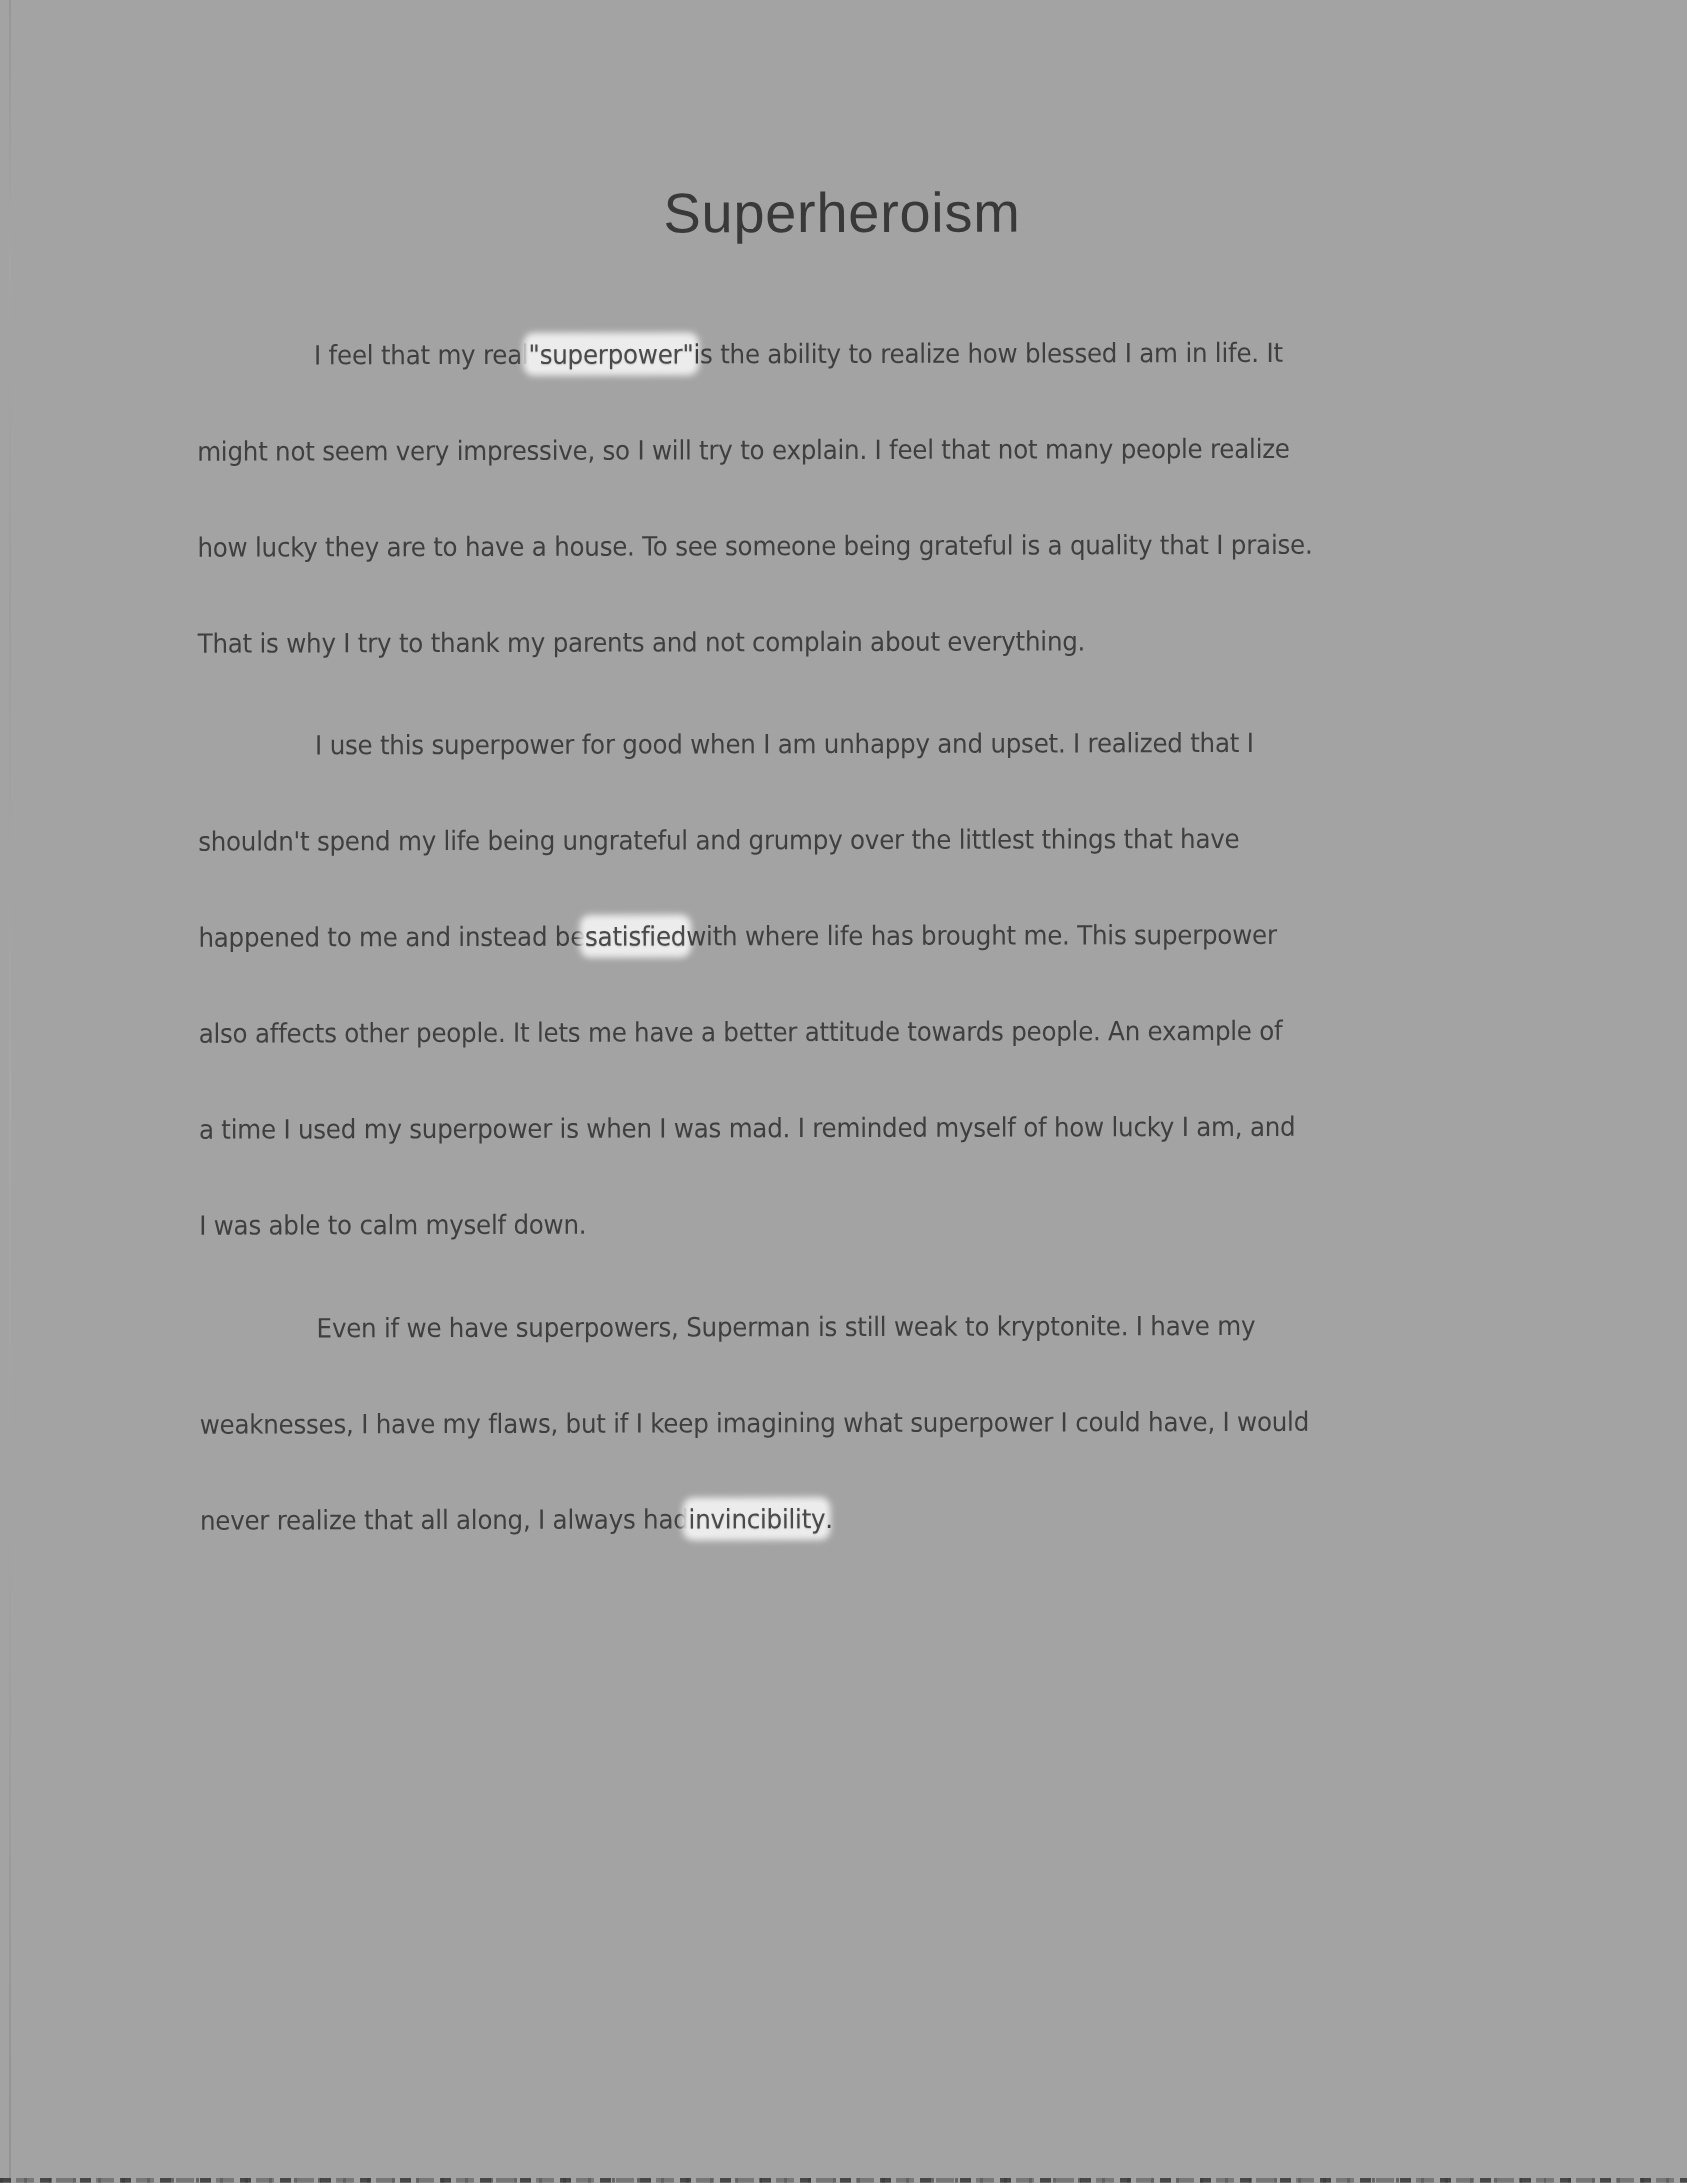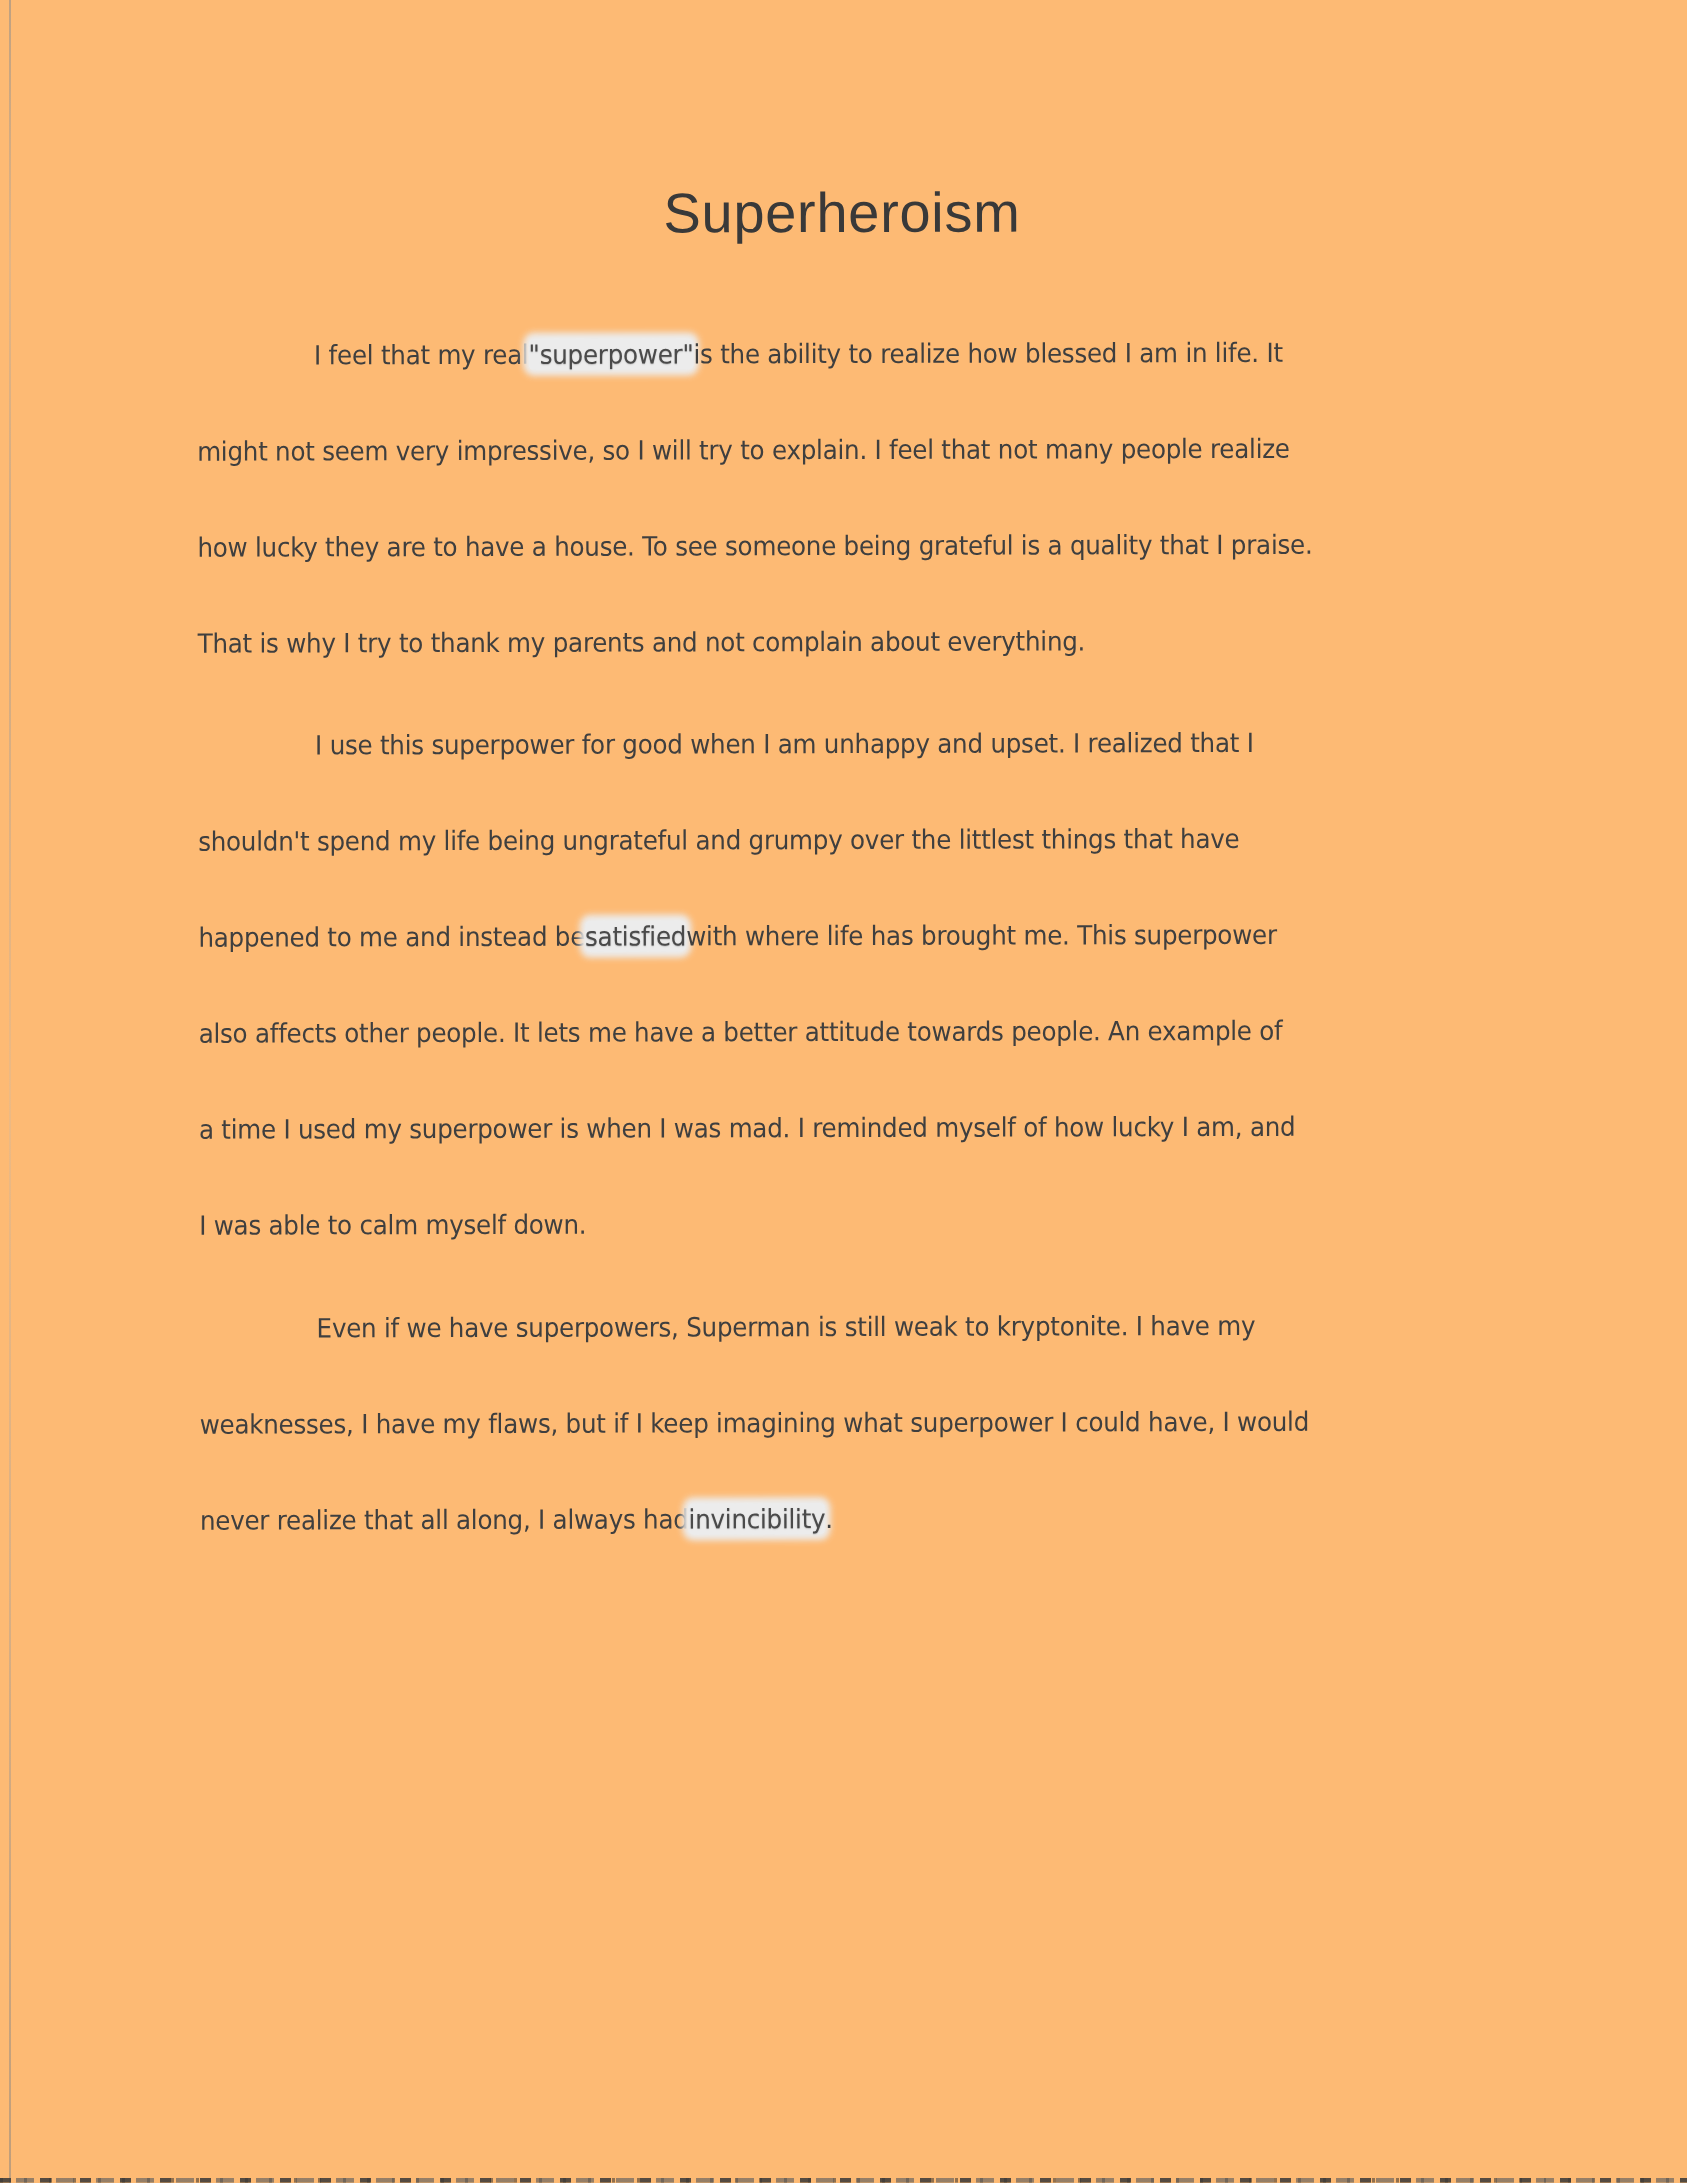--- a/index.html
+++ b/index.html
@@ -4,21 +4,21 @@
 <style>
   html, body {
     margin: 0;
     padding: 0;
     background: #ffffff;
   }
   .page {
     position: relative;
     width: 1687px;
     height: 2183px;
-    background: #fdba74;
+    background: #a3a3a3;
     overflow: hidden;
     font-family: "DejaVu Sans", sans-serif;
   }
   .content {
     position: absolute;
     left: 0;
     top: 0;
     width: 100%;
     transform: rotate(-0.15deg);
   }

